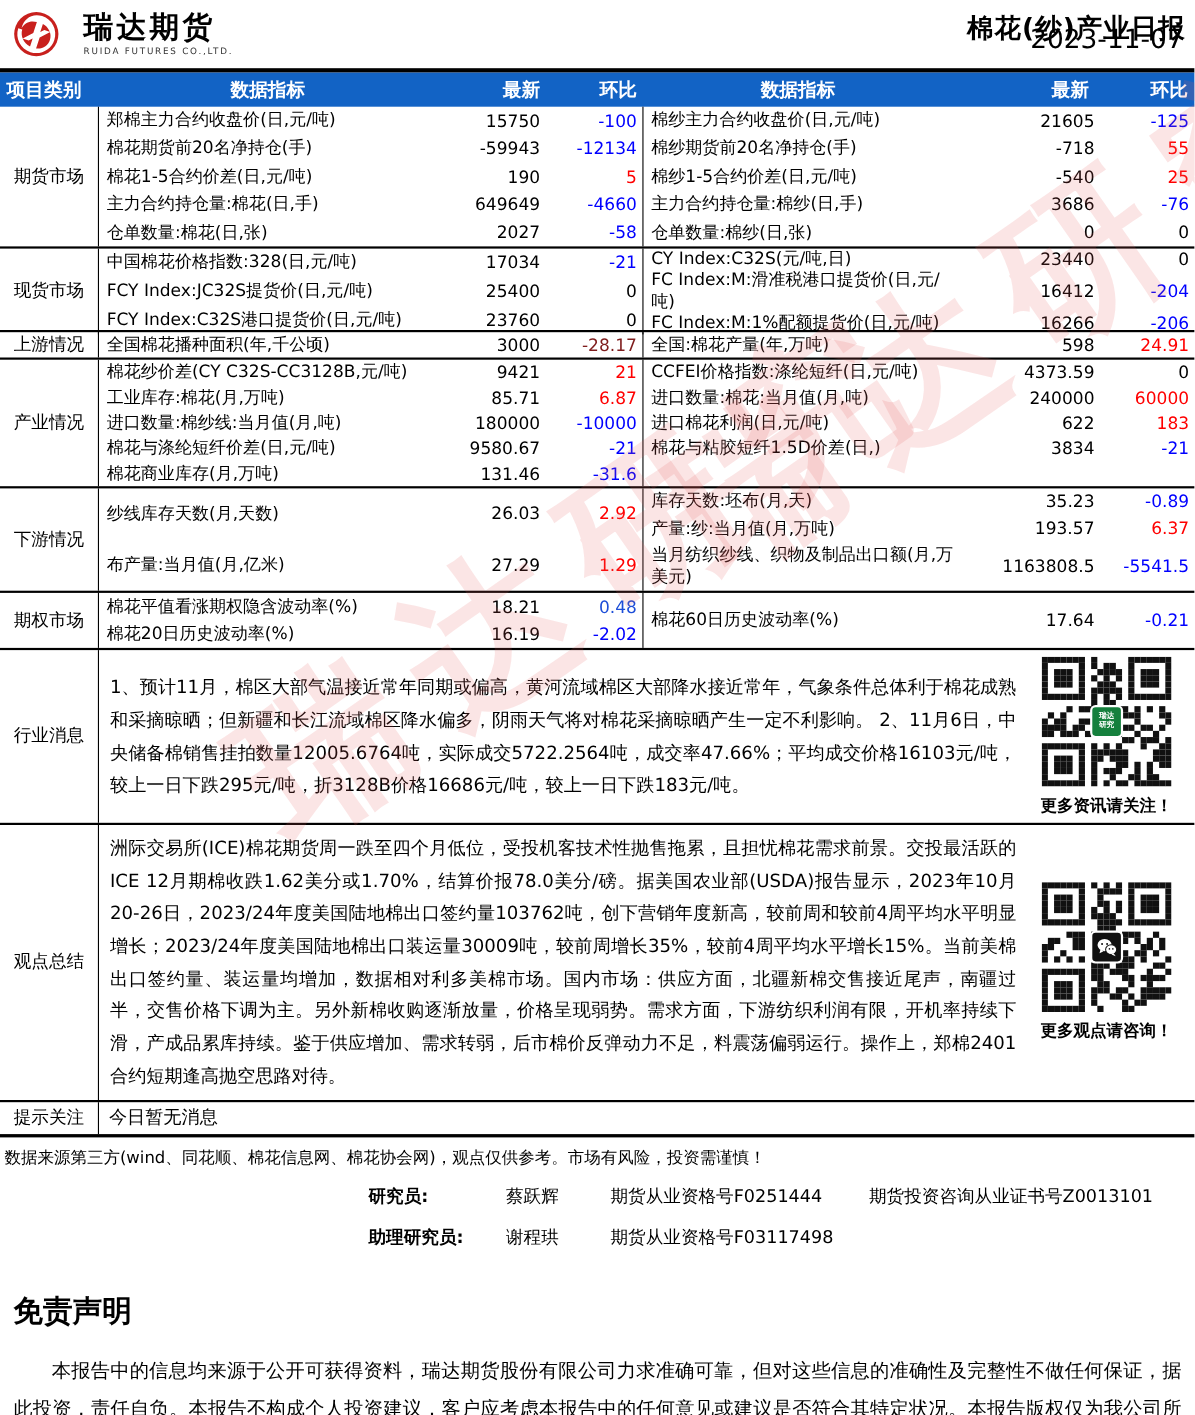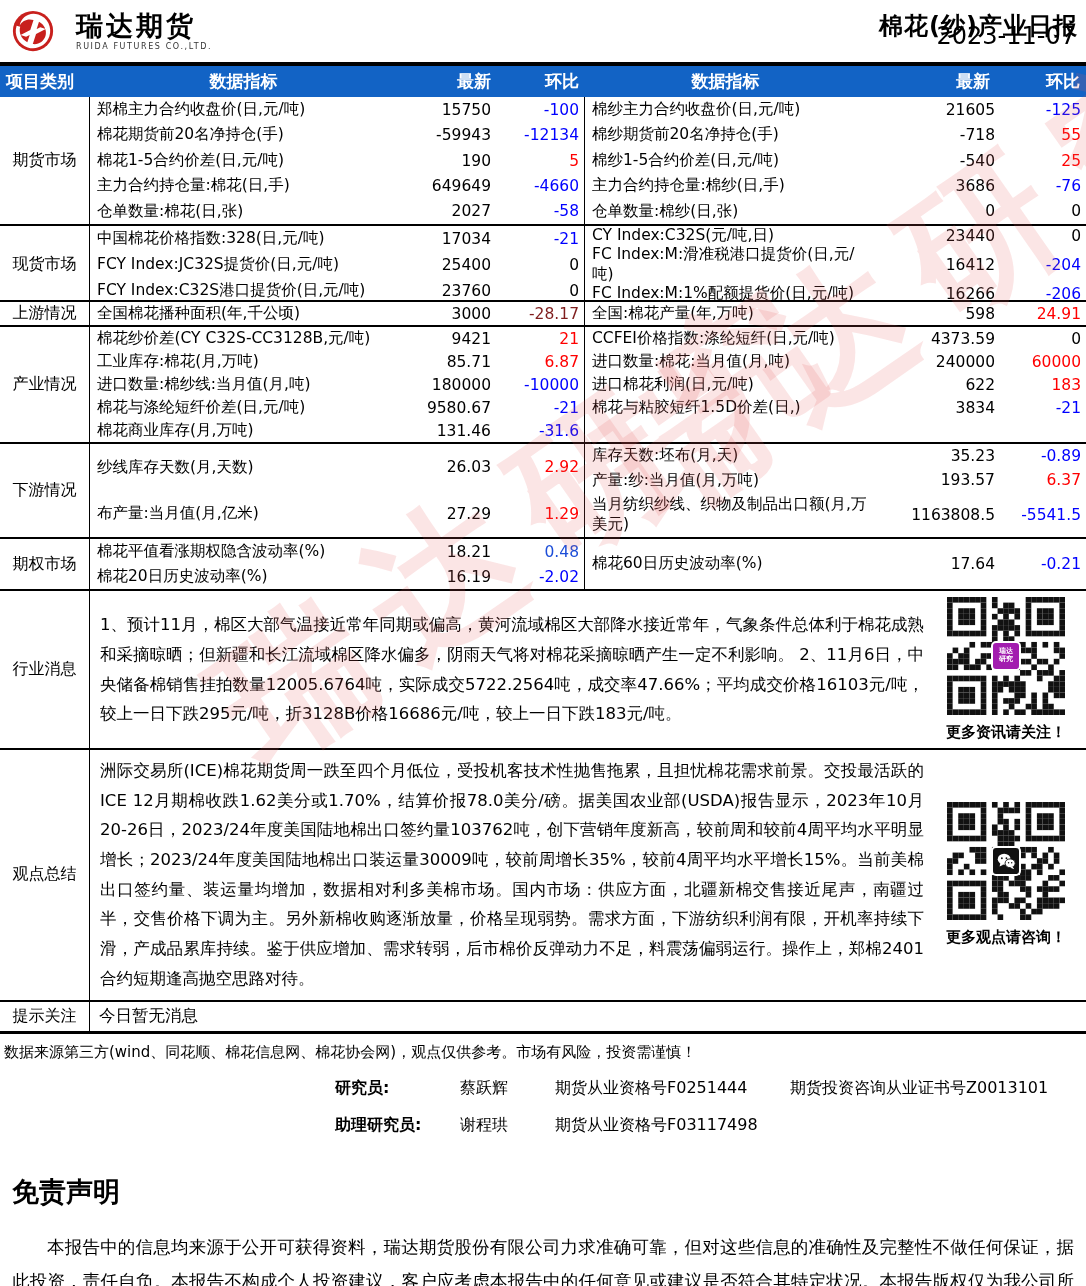--- a/index.html
+++ b/index.html
@@ -47,21 +47,21 @@
   .bigrow .sec-label { border-right:1.5px solid #000; }
   .bigrow-content { display:grid; grid-template-columns:1fr 152px; padding:6px 4px 6px 10px; }
   .bigrow-text { font-size:16.5px; line-height:1.8; text-align:justify; align-self:center; padding-right:6px; }
   .row-news { min-height:146px; } .row-summary { min-height:208px; }
   .qr-box { display:flex; flex-direction:column; align-items:center; justify-content:center; gap:8px; }
   .qr { position:relative; width:118px; height:118px; }
   .qr svg { display:block; }
   .qr-center { position:absolute; left:50%; top:50%; transform:translate(-50%,-50%);
                width:30px; height:30px; border-radius:5px; display:flex; align-items:center;
                justify-content:center; border:2px solid #fff; }
-  .qr-center.red { background:#a21caf; color:#fff; font-size:7px; line-height:1.1; text-align:center; font-weight:bold; }
+  .qr-center.red { background:#15803d; color:#fff; font-size:7px; line-height:1.1; text-align:center; font-weight:bold; }
   .qr-center.black { background:#111; }
   .qr-caption { font-size:15px; font-weight:bold; }
 
   .row-notice { display:grid; grid-template-columns:90px 1fr; border-top:2.5px solid #000; height:31px; }
   .row-notice .sec-label { border-right:1.5px solid #000; }
   .notice-text { display:flex; align-items:center; font-size:16.5px; padding-left:9px; }
 
   
   .source-line { font-size:15px; padding:9px 0 0 4px; }
   .researchers { margin:16px 0 0 335px; font-size:16px; display:flex; flex-direction:column; gap:16px; }

